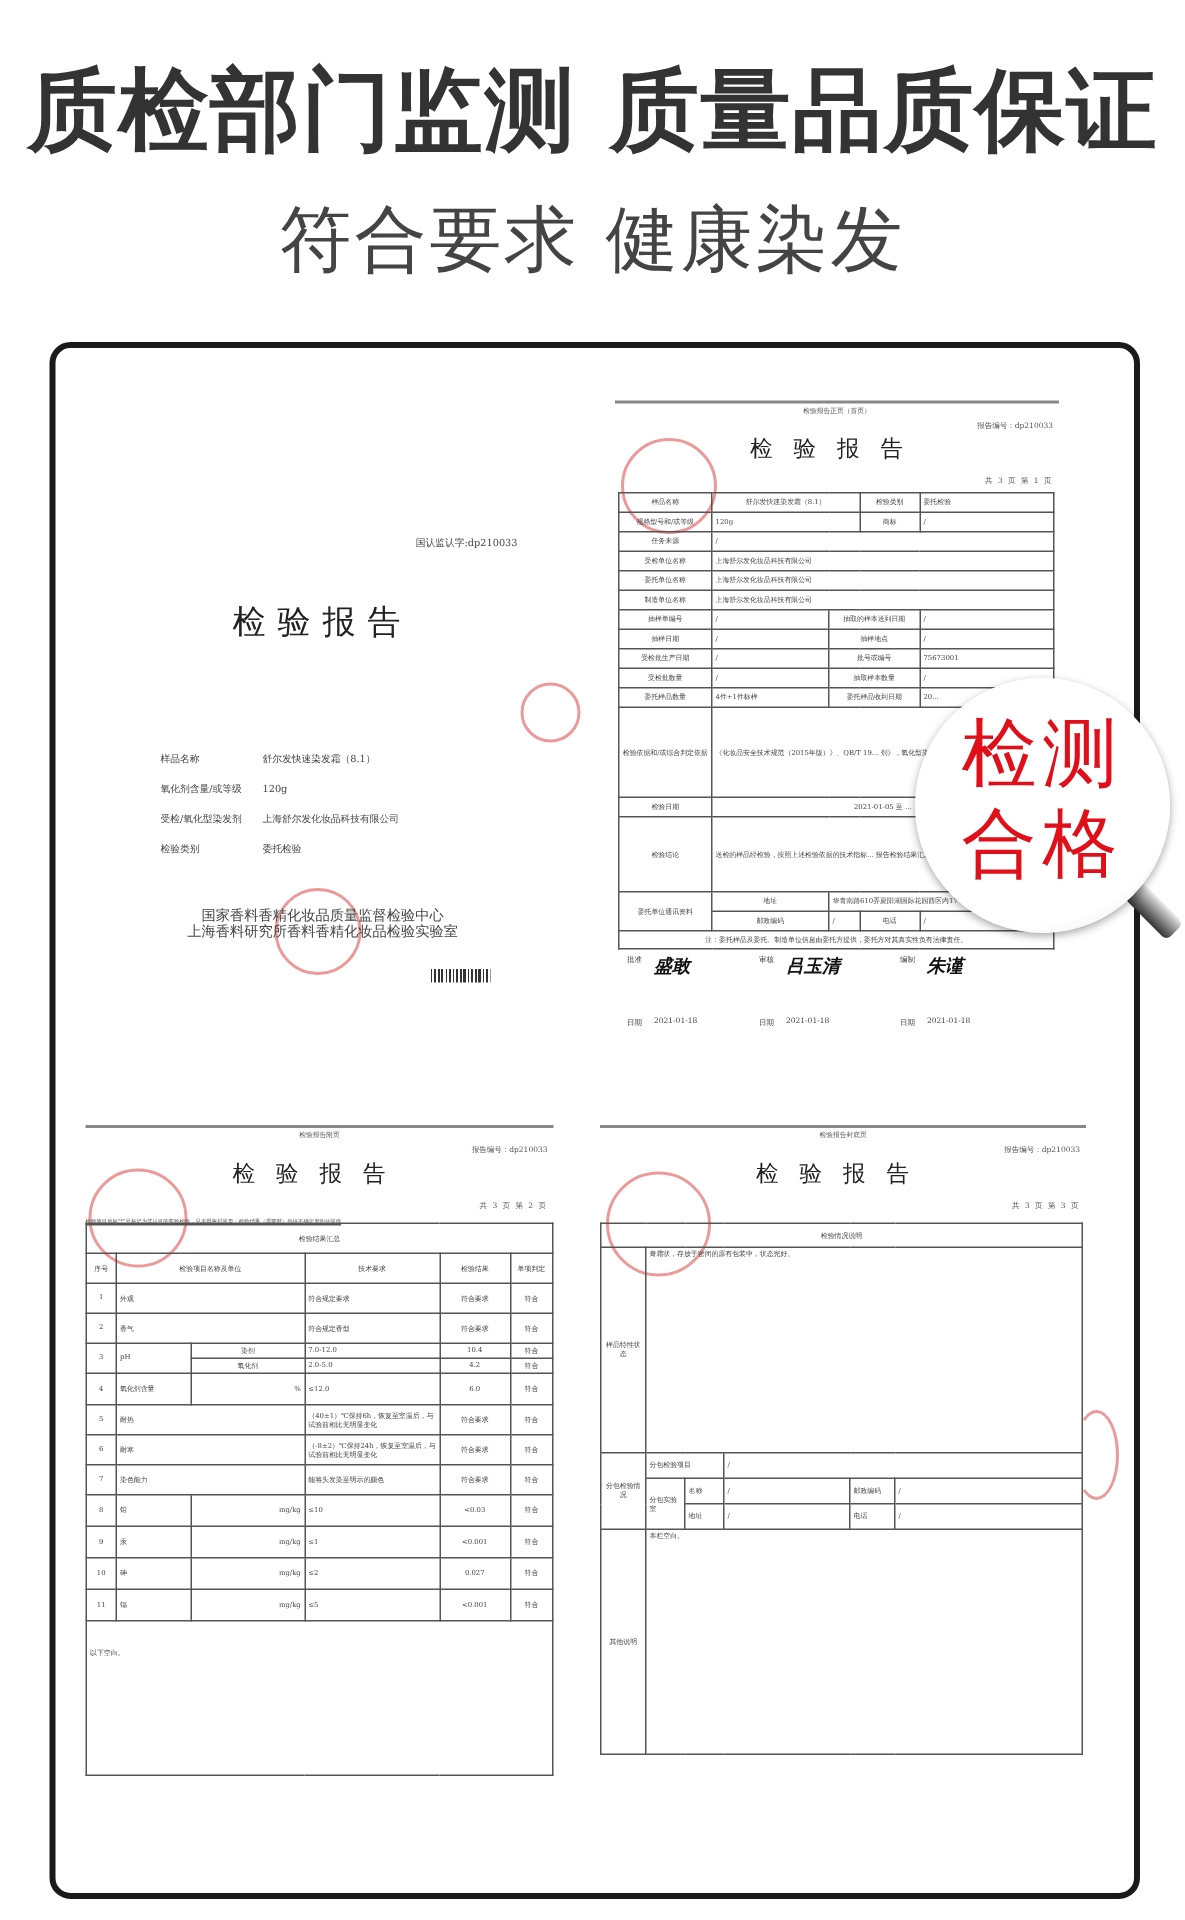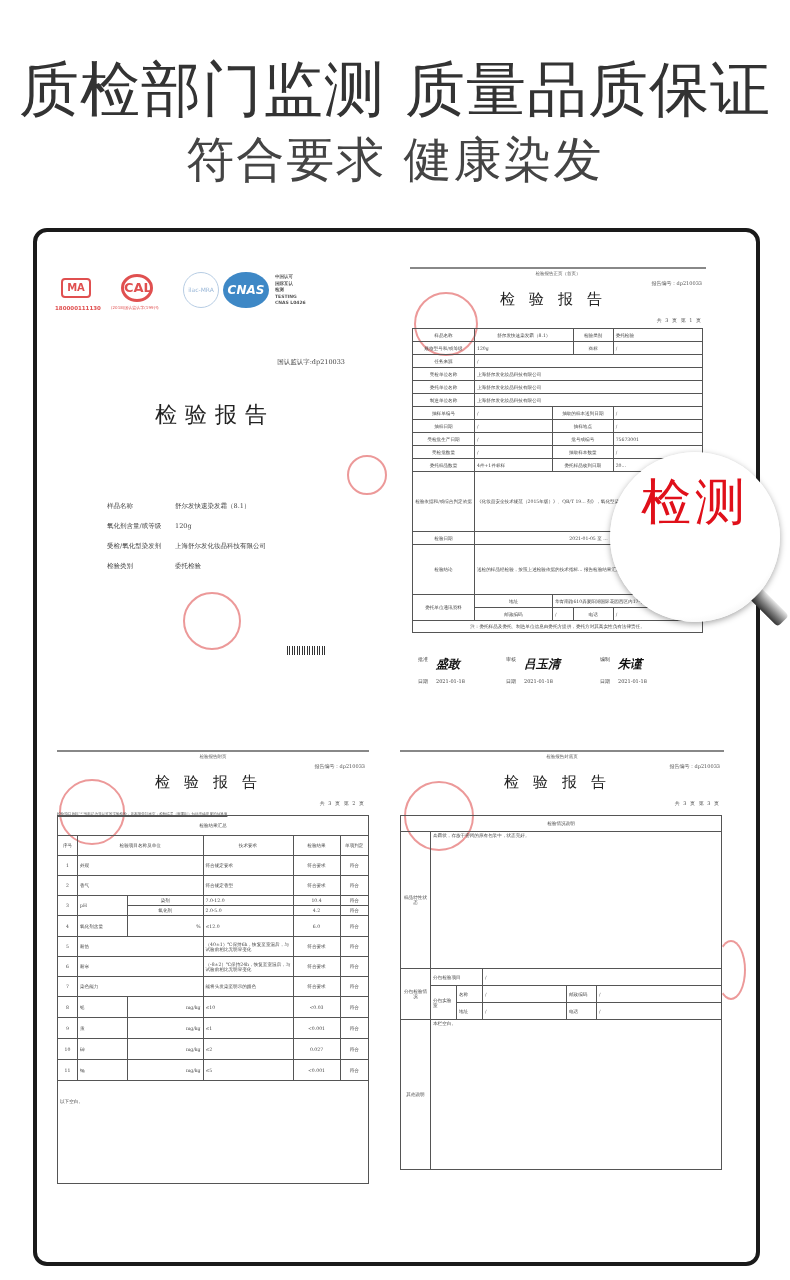--- a/index.html
+++ b/index.html
@@ -1,20 +1,20 @@
 <!DOCTYPE html>
 <html><head>
 <meta charset="utf-8">
 <style>
   * { box-sizing: border-box; margin: 0; padding: 0; }
   html, body { width: 790px; height: 1280px; background: #ffffff; overflow: hidden; }
   body { position: relative; font-family: "DejaVu Serif", serif; color: #222; }
 
   .headline { position: absolute; left: 0; width: 790px; text-align: center; color: #333; font-family: "DejaVu Sans", sans-serif; }
-  .headline.h1 { top: 50px; font-size: 60px; font-weight: normal; letter-spacing: 1px; }
+  .headline.h1 { top: 34px; font-size: 60px; font-weight: bold; letter-spacing: 1px; }
   .headline.h2 { top: 128px; font-size: 48px; font-weight: normal; color: #444; letter-spacing: 2px; }
 
   .frame { position: absolute; left: 33px; top: 228px; width: 727px; height: 1038px; border: 4px solid #1a1a1a; border-radius: 14px; background: #fff; }
 
   .page { position: absolute; background: #fff; font-size: 6px; color: #333; }
 
   
   .p1 { left: 55px; top: 260px; width: 320px; height: 400px; }
   .logos { position: absolute; left: 0; top: 12px; width: 320px; height: 50px; }
   .logo-ma { position: absolute; left: 6px; top: 6px; width: 30px; height: 20px; border: 2px solid #e05050; border-radius: 4px; color: #e05050; font-size: 10px; font-weight: bold; text-align: center; line-height: 16px; font-family: "DejaVu Sans", sans-serif; }
@@ -68,35 +68,20 @@
 </style>
 </head>
 <body>
 
 <div class="headline h1">质检部门监测 质量品质保证</div>
 <div class="headline h2">符合要求 健康染发</div>
 
 <div class="frame"></div>
 
 <div class="page p1">
-  <div class="logos">
-    <div class="logo-ma">MA</div>
-    <div class="logo-ma-num">180000111130</div>
-    <div class="logo-ca">CAL</div>
-    <div class="logo-ca-num">(2018)国认监认字(199)号</div>
-    <div class="logo-ilac">ilac-MRA</div>
-    <div class="logo-cnas">CNAS</div>
-    <div class="cnas-text">
-      <div>中国认可</div>
-      <div>国际互认</div>
-      <div>检测</div>
-      <div>TESTING</div>
-      <div>CNAS L0426</div>
-    </div>
-  </div>
   <div class="report-no">国认监认字:dp210033</div>
   <div class="p1-title">检验报告</div>
   <div class="seal" style="left:292px;top:195px;width:40px;height:40px;"></div>
   <div class="p1-fields">
     <div class="p1-field">
         <span class="k">样品名称</span>
         <span>舒尔发快速染发霜（8.1）</span>
       </div>
     <div class="p1-field">
         <span class="k">氧化剂含量/或等级</span>
@@ -105,20 +90,24 @@
     <div class="p1-field">
         <span class="k">受检/氧化型染发剂</span>
         <span>上海舒尔发化妆品科技有限公司</span>
       </div>
     <div class="p1-field">
         <span class="k">检验类别</span>
         <span>委托检验</span>
       </div>
   </div>
   <div class="seal" style="left:128px;top:332px;width:58px;height:58px;"></div>
+  <div class="p1-org">
+    <div>国家香料香精化妆品质量监督检验中心</div>
+    <div>上海香料研究所香料香精化妆品检验实验室</div>
+  </div>
   <div class="barcode"></div>
 </div>
 
 <div class="page p2">
   <div class="ptop-line"></div>
   <div class="ptop-label">检验报告正页（首页）</div>
   <div class="pno">报告编号：dp210033</div>
   <div class="ptitle">检验报告</div>
   <div class="pcount">共 3 页 第 1 页</div>
   <div class="seal" style="left:4px;top:30px;width:64px;height:64px;"></div>
@@ -203,21 +192,21 @@
           <td class="c">邮政编码</td>
           <td>/</td>
           <td class="c">电话</td>
           <td>/</td>
         </tr>
     <tr style="height:12px">
           <td class="c" colspan="5">注：委托样品及委托、制造单位信息由委托方提供，委托方对其真实性负有法律责任。</td>
         </tr>
   </tbody>
     </table>
-  <div class="sig-row" style="top:394px;">
+  <div class="sig-row" style="top:374px;">
     <span style="width:18px">批准</span>
     <span class="sig" style="width:70px">盛敢</span>
     <span style="width:18px">审核</span>
     <span class="sig" style="width:76px">吕玉清</span>
     <span style="width:18px">编制</span>
     <span class="sig">朱谨</span>
   </div>
   <div class="sig-row" style="top:416px;">
     <span style="width:18px">日期</span>
     <span style="width:70px">2021-01-18</span>
@@ -225,20 +214,21 @@
     <span style="width:76px">2021-01-18</span>
     <span style="width:18px">日期</span>
     <span>2021-01-18</span>
   </div>
 </div>
 
 <div class="mag-handle"></div>
 <div class="magnifier">
   <div class="mag-text">
     <div>检测</div>
+    <div>合格</div>
   </div>
 </div>
 
 <div class="page p3">
   <div class="ptop-line"></div>
   <div class="ptop-label">检验报告附页</div>
   <div class="pno">报告编号：dp210033</div>
   <div class="ptitle">检验报告</div>
   <div class="pcount">共 3 页 第 2 页</div>
   <div class="seal" style="left:2px;top:34px;width:66px;height:66px;"></div>

